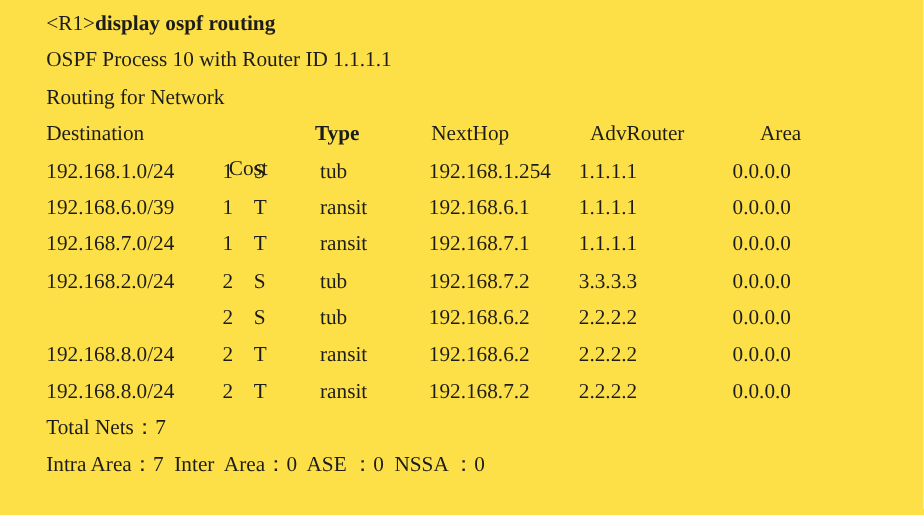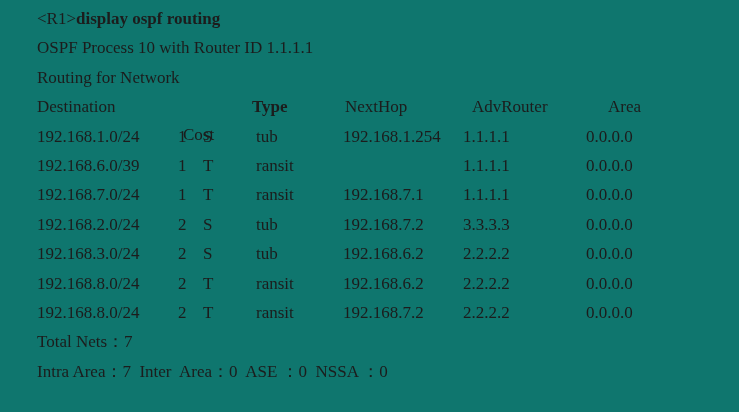--- a/index.html
+++ b/index.html
@@ -4,21 +4,21 @@
 <style>
   html, body {
     margin: 0;
     padding: 0;
     background: #ffffff;
   }
   #terminal {
     position: relative;
     width: 739px;
     height: 412px;
-    background: #0f766e;
+    background: #fde047;
     color: #1c1c1c;
     font-family: "Liberation Serif", "DejaVu Serif", serif;
     font-size: 17px;
     overflow: hidden;
     box-sizing: border-box;
     padding-top: 4px;
   }
   .line {
     position: relative;
     height: 29.4px;
@@ -83,20 +83,21 @@
     <span class="abs c-nexthop">192.168.1.254</span>
     <span class="abs c-advr">1.1.1.1</span>
     <span class="abs c-area">0.0.0.0</span>
   </div>
 
   <div class="line">
     <span class="abs c-dest">192.168.6.0/39</span>
     <span class="abs c-cost">1</span>
     <span class="abs c-typeinit">T</span>
     <span class="abs c-typerest">ransit</span>
+    <span class="abs c-nexthop">192.168.6.1</span>
     <span class="abs c-advr">1.1.1.1</span>
     <span class="abs c-area">0.0.0.0</span>
   </div>
 
   <div class="line">
     <span class="abs c-dest">192.168.7.0/24</span>
     <span class="abs c-cost">1</span>
     <span class="abs c-typeinit">T</span>
     <span class="abs c-typerest">ransit</span>
     <span class="abs c-nexthop">192.168.7.1</span>
@@ -108,21 +109,20 @@
     <span class="abs c-dest">192.168.2.0/24</span>
     <span class="abs c-cost">2</span>
     <span class="abs c-typeinit">S</span>
     <span class="abs c-typerest">tub</span>
     <span class="abs c-nexthop">192.168.7.2</span>
     <span class="abs c-advr">3.3.3.3</span>
     <span class="abs c-area">0.0.0.0</span>
   </div>
 
   <div class="line">
-    <span class="abs c-dest">192.168.3.0/24</span>
     <span class="abs c-cost">2</span>
     <span class="abs c-typeinit">S</span>
     <span class="abs c-typerest">tub</span>
     <span class="abs c-nexthop">192.168.6.2</span>
     <span class="abs c-advr">2.2.2.2</span>
     <span class="abs c-area">0.0.0.0</span>
   </div>
 
   <div class="line">
     <span class="abs c-dest">192.168.8.0/24</span>

